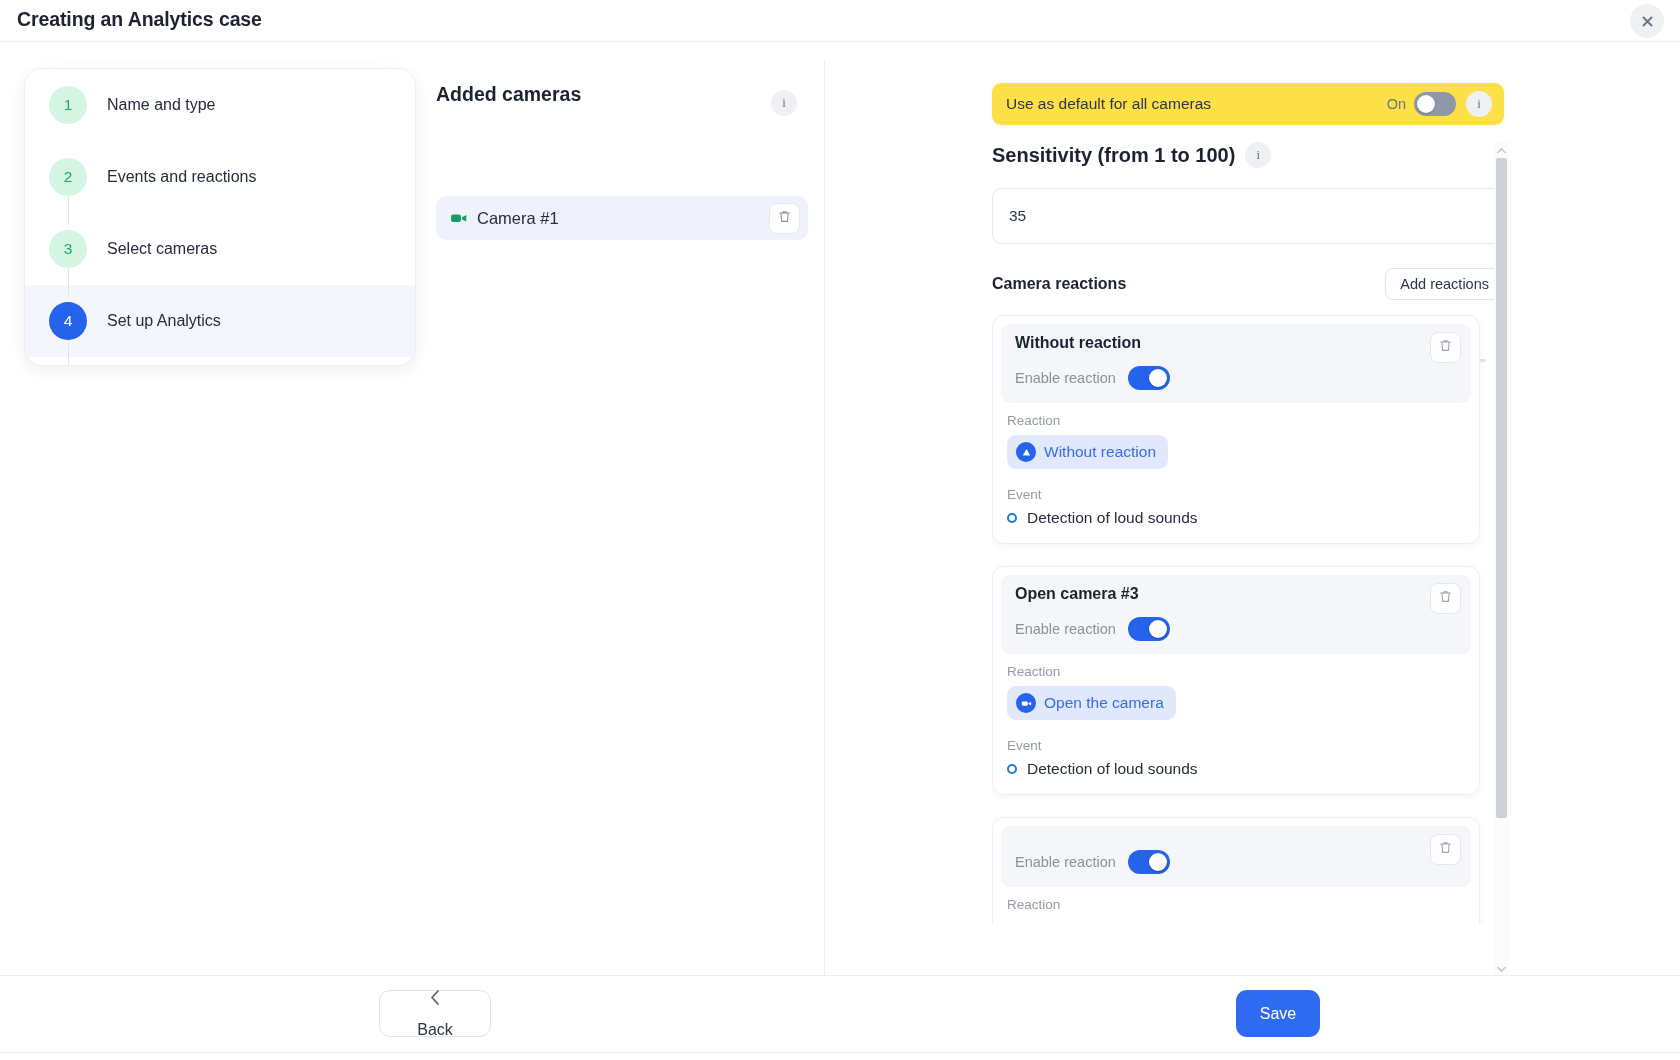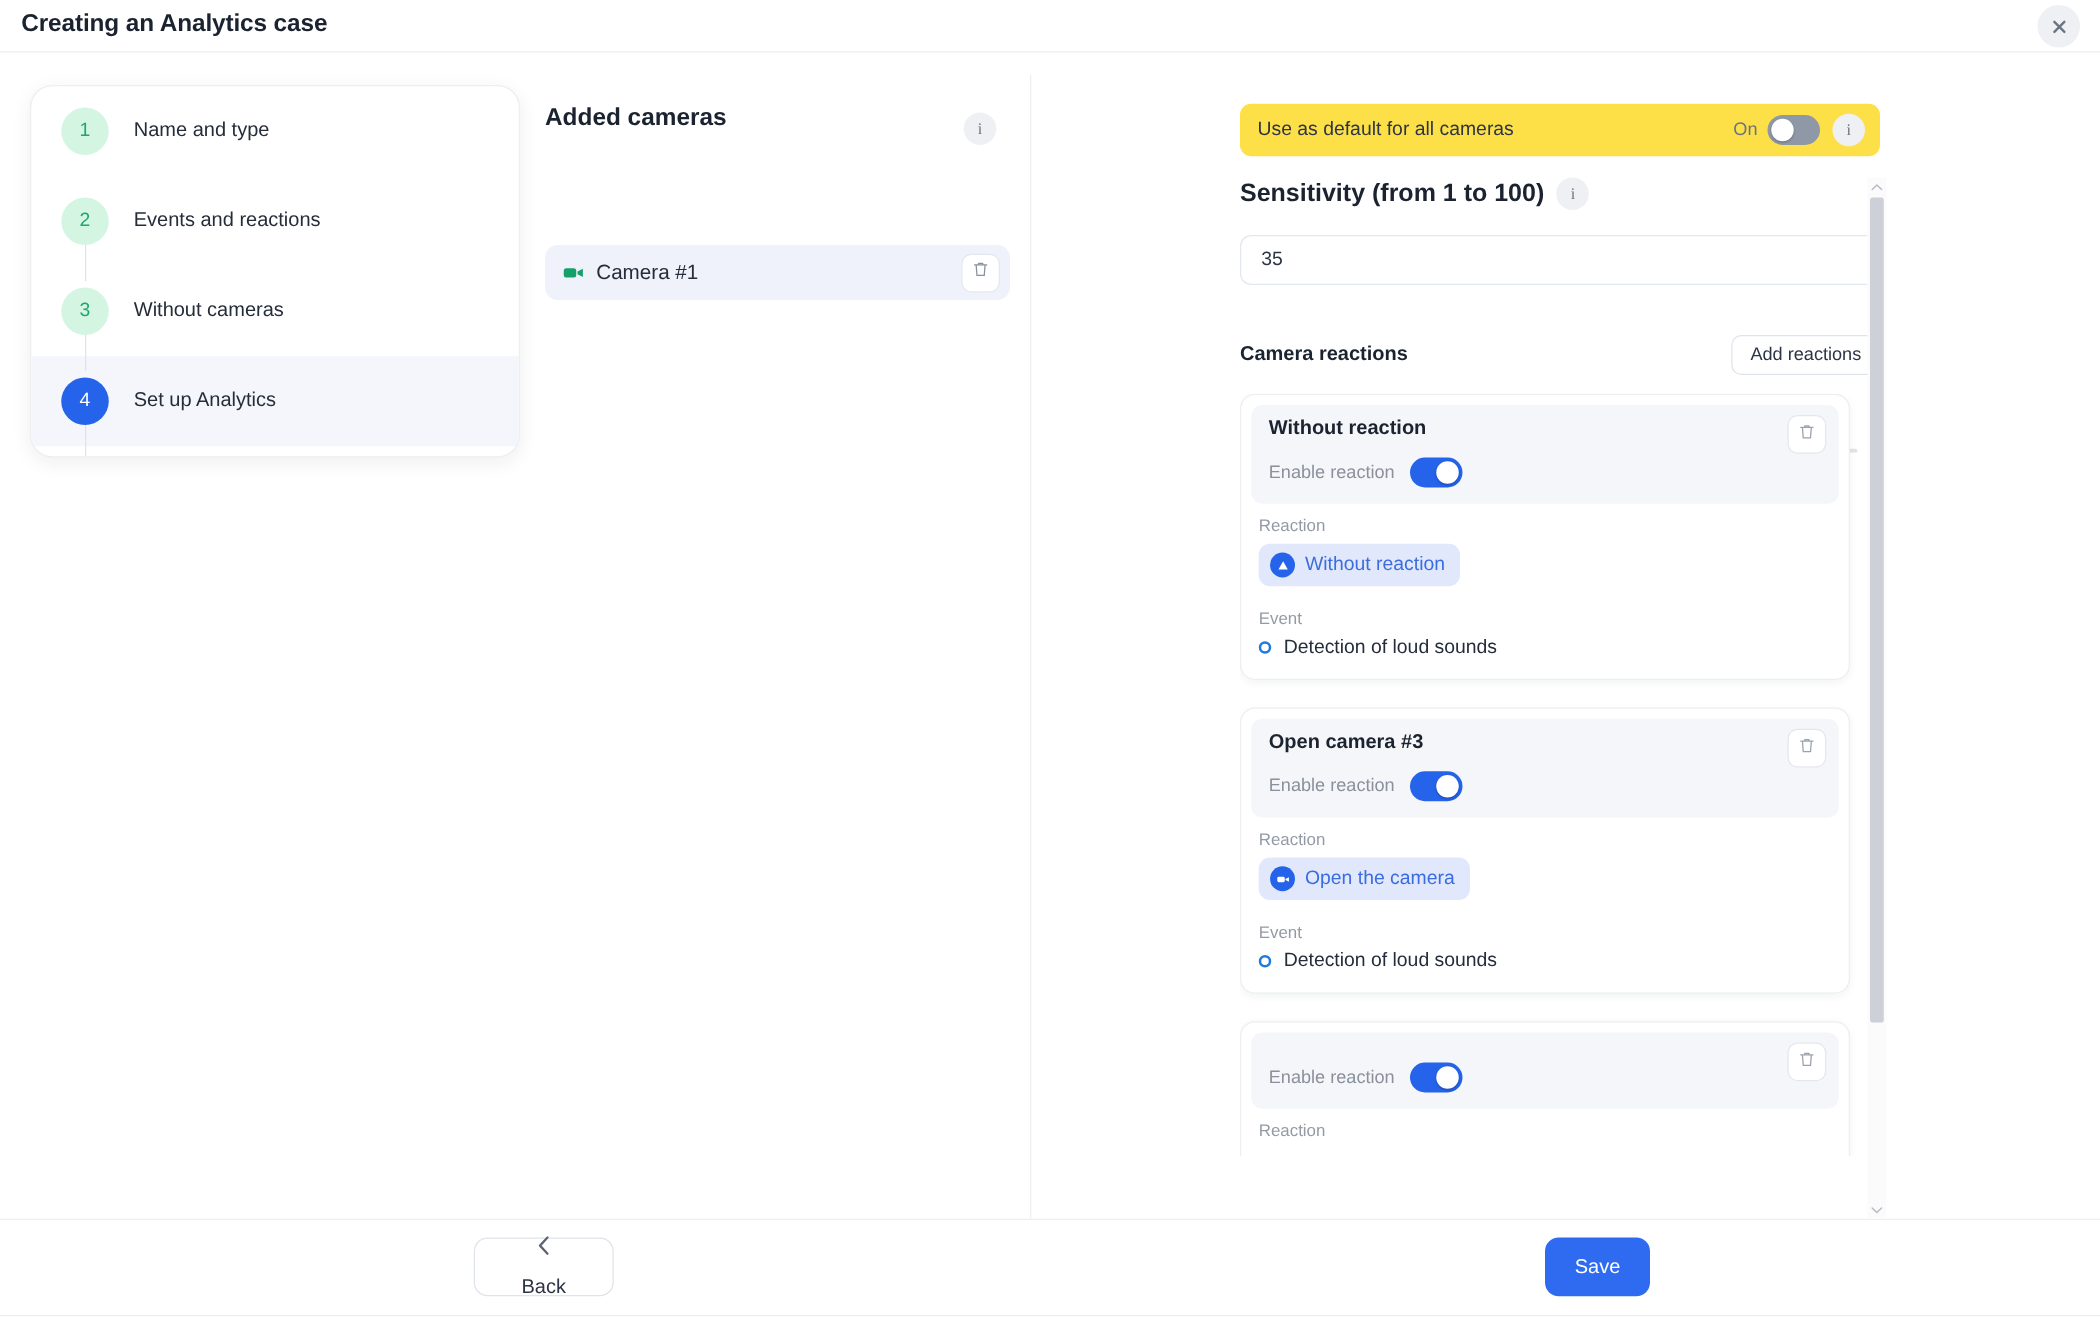--- a/index.html
+++ b/index.html
@@ -134,21 +134,21 @@
   .toggle.on .knob { left: 21px; }
 
   .sens-head {
     position: absolute; left: 12px; top: 82px;
     display: flex; align-items: center; gap: 10px;
   }
   .sens-title { font-size: 20px; font-weight: bold; color: #1b2330; }
 
   .sens-input-wrap {
     position: absolute; left: 12px; top: 128px;
-    width: 512px; height: 40px;
+    width: 512px; height: 56px;
   }
   .sens-input {
     width: 100%; height: 100%;
     border: 1px solid #e3e7ee; border-radius: 9px;
     background: #ffffff; font-size: 15.5px; color: #2c3545;
     padding: 0 16px; font-family: "Liberation Sans", sans-serif;
     outline: none;
   }
   .slider-wrap {
     position: absolute; left: 2px; top: 164px;
@@ -293,21 +293,21 @@
   <div class="step">
     <div class="step-circle done">1</div>
     <div class="step-label">Name and type</div>
   </div>
   <div class="step">
     <div class="step-circle done">2</div>
     <div class="step-label">Events and reactions</div>
   </div>
   <div class="step">
     <div class="step-circle done">3</div>
-    <div class="step-label">Without cameras</div>
+    <div class="step-label">Select cameras</div>
   </div>
   <div class="step active">
     <div class="step-circle current">4</div>
     <div class="step-label">Set up Analytics</div>
   </div>
 </div>
 
 <div class="mid-col">
   <div class="mid-head">Added cameras</div>
   <div class="mid-info">

